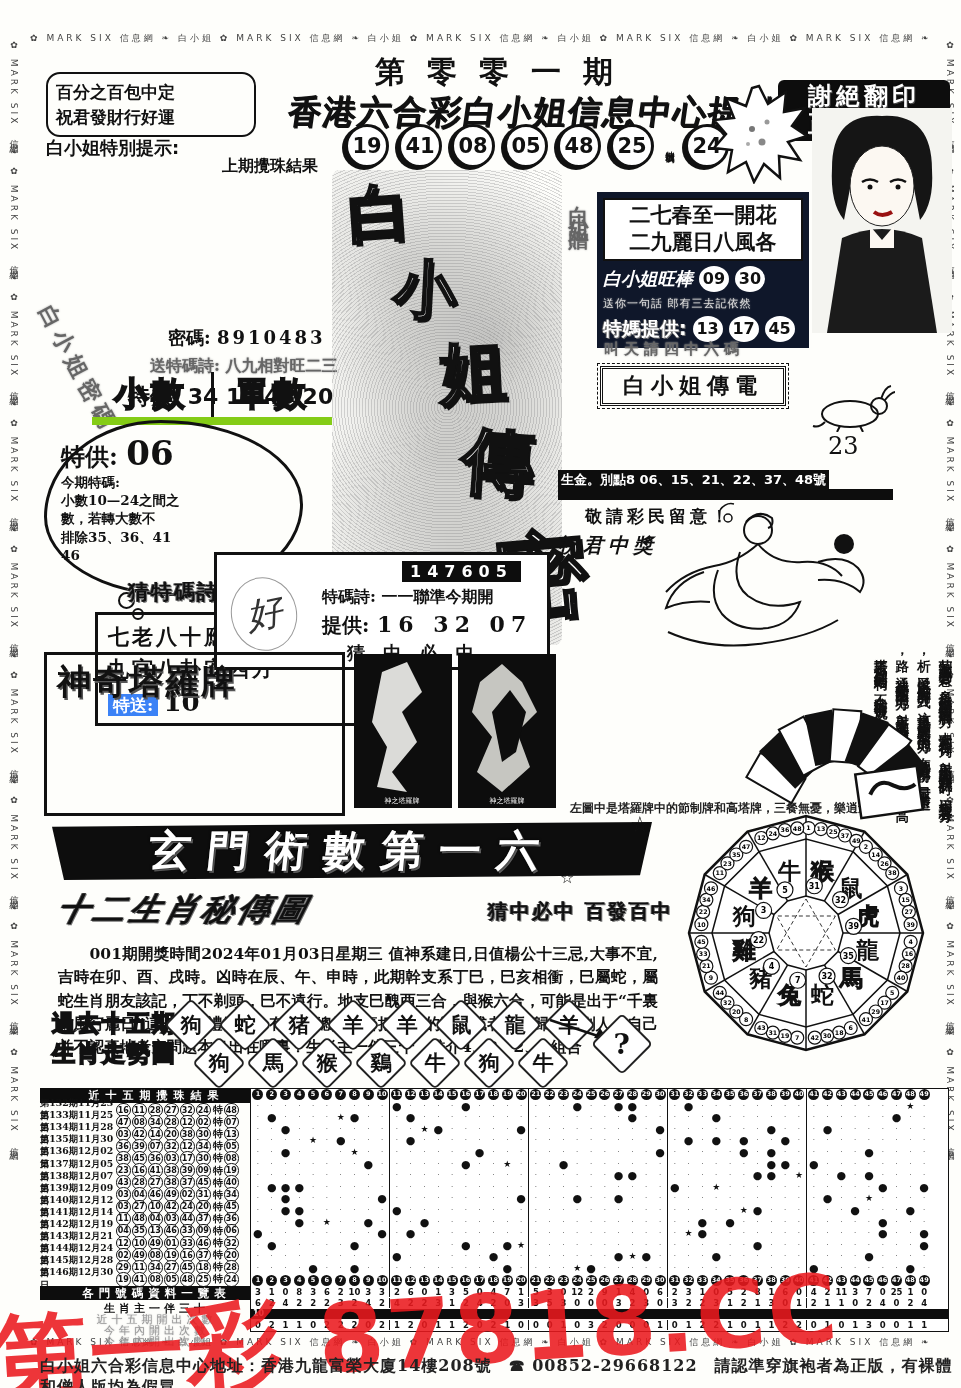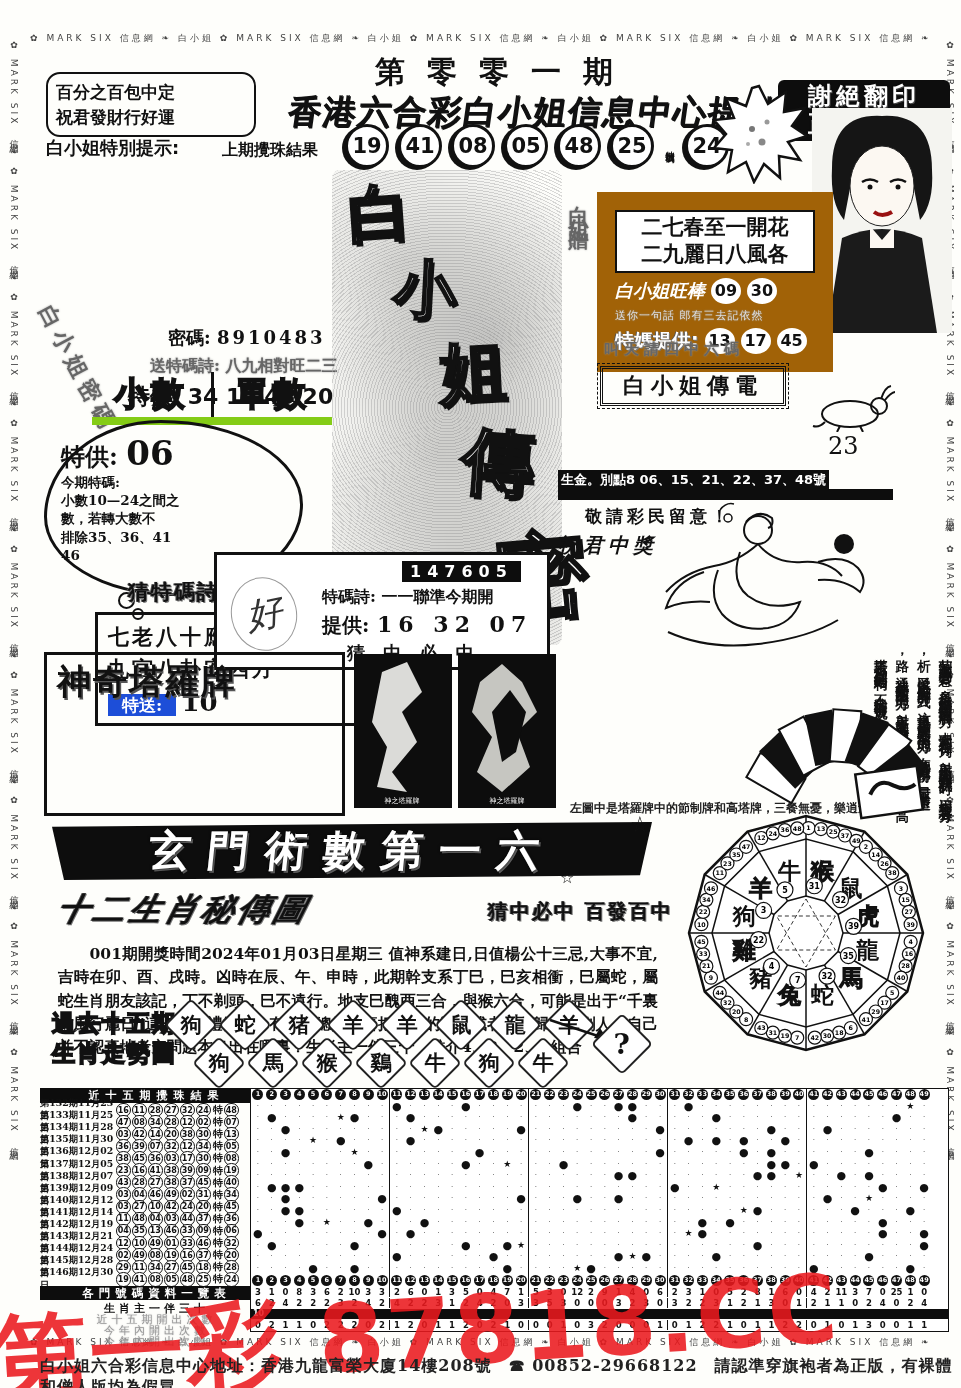--- a/index.html
+++ b/index.html
@@ -12,21 +12,21 @@
   
   .promoBox{border:2px solid #111;border-radius:14px;padding:6px 8px;font-weight:bold;
             font-size:17px;line-height:1.45;font-family:"DejaVu Serif",serif;}
   .issue{font-size:30px;font-weight:bold;font-family:Liberation Serif, serif;letter-spacing:22px;}
   .mainTitle{font-size:33px;font-weight:bold;font-family:"DejaVu Serif",serif;transform:skewX(-8deg);
              letter-spacing:2px;text-shadow:1px 1px 0 #111;}
   .blackBox{background:#0d0d0d;color:#fff;text-align:center;font-weight:bold;border-radius:6px;
             font-size:24px;line-height:1.15;padding:3px 0;letter-spacing:4px;
             text-shadow:0 0 2px #000, 1px 1px 0 #555;}
   .hintLabel{font-size:18px;font-weight:bold;}
-  .prevLabel{font-size:16px;font-weight:bold;font-family:"DejaVu Serif",serif;}
+  .prevLabel{font-size:16px;font-weight:bold;font-family:"DejaVu Serif",serif;margin-top:16px;}
   .ballRow{display:flex;align-items:center;gap:9px;}
   .ball{width:38px;height:38px;border:3px solid #111;border-radius:50%;background:#fff;
         display:flex;align-items:center;justify-content:center;font-weight:bold;font-size:21px;
         box-shadow:-3px 2px 0 #111;}
   .vlabel{writing-mode:vertical-rl;font-size:9px;font-weight:bold;letter-spacing:1px;}
   
   .introBox{border:2.5px solid #111;border-radius:16px;padding:8px 10px;font-size:13px;line-height:1.55;
             font-family:"DejaVu Serif",serif;font-weight:bold;}
   .introSign{text-align:right;font-size:17px;font-weight:bold;font-style:italic;}
   .hand{font-family:"DejaVu Serif",serif;font-weight:bold;}
@@ -35,40 +35,40 @@
   .heroTex{background:
      radial-gradient(circle at 30% 20%, rgba(0,0,0,.25), transparent 40%),
      radial-gradient(circle at 70% 35%, rgba(0,0,0,.35), transparent 45%),
      radial-gradient(circle at 45% 60%, rgba(0,0,0,.22), transparent 50%),
      radial-gradient(circle at 60% 85%, rgba(0,0,0,.30), transparent 45%),
      repeating-radial-gradient(circle at 50% 50%, #bbb 0 1px, transparent 1px 3px);
      opacity:.55;border-radius:8px;}
   .heroChar{position:absolute;font-family:"DejaVu Serif",serif;font-weight:bold;color:#fff;
             -webkit-text-stroke:2.5px #111;text-shadow:3px 3px 0 #111;}
   
-  .rp{background:#a16207;color:#fff;padding:18px;}
+  .rp{background:#0f172a;color:#fff;padding:6px;}
   .rpInner{background:#fff;color:#111;border:2px solid #111;font-weight:bold;font-size:21px;
            text-align:center;line-height:1.3;font-family:"DejaVu Sans",sans-serif;padding:2px 0;}
   .rpLine{font-weight:bold;font-size:18px;display:flex;align-items:center;gap:6px;margin-top:5px;}
   .pill{background:#fff;color:#111;border-radius:50%;width:30px;height:26px;display:inline-flex;
         align-items:center;justify-content:center;font-size:16px;font-weight:bold;}
   .rpSmall{font-size:11px;color:#ddd;margin-top:4px;letter-spacing:1px;}
   
   .cdTitle{border:3px double #111;outline:1.5px dashed #111;outline-offset:2px;text-align:center;
            font-size:22px;font-weight:bold;letter-spacing:6px;font-family:"DejaVu Serif",serif;padding:2px 0;}
   .cdPara{font-size:13px;font-weight:bold;line-height:1.5;white-space:pre-line;font-family:"DejaVu Serif",serif;}
   .cdInv{background:#0d0d0d;color:#fff;font-size:13px;font-weight:bold;padding:1px 3px;}
   .cdBar{background:#0d0d0d;height:11px;}
   
   .ssHead{font-size:33px;font-weight:bold;color:#fff;-webkit-text-stroke:2px #111;
           font-family:"DejaVu Serif",serif;letter-spacing:4px;}
   .cloud{border:3px solid #111;border-radius:45% 55% 50% 50% / 55% 48% 52% 45%;padding:10px 14px;}
   .poemBox{border:3px solid #111;padding:6px 10px;font-family:"DejaVu Serif",serif;}
   .poemLine{font-size:21px;font-weight:bold;letter-spacing:3px;line-height:1.5;}
-  .invTag{background:#1d4ed8;color:#fff;font-weight:bold;padding:1px 14px;font-size:17px;}
+  .invTag{background:#3b82f6;color:#fff;font-weight:bold;padding:1px 5px;font-size:17px;}
   .midBox{border:3px solid #111;background:#fff;}
   .code147{background:#0d0d0d;color:#fff;font-weight:bold;letter-spacing:6px;font-size:16px;
            padding:1px 8px;display:inline-block;}
   .circScript{width:64px;height:72px;border:1.5px solid #999;border-radius:50%;display:flex;
               align-items:center;justify-content:center;font-size:36px;font-family:"DejaVu Serif",serif;
               font-style:italic;color:#333;transform:rotate(-12deg);}
   
   .tarotBox{border:3px solid #111;}
   .tarotTitle{font-size:34px;font-weight:bold;letter-spacing:2px;font-family:"DejaVu Sans",sans-serif;
               text-shadow:1.5px 1.5px 0 #555;}

